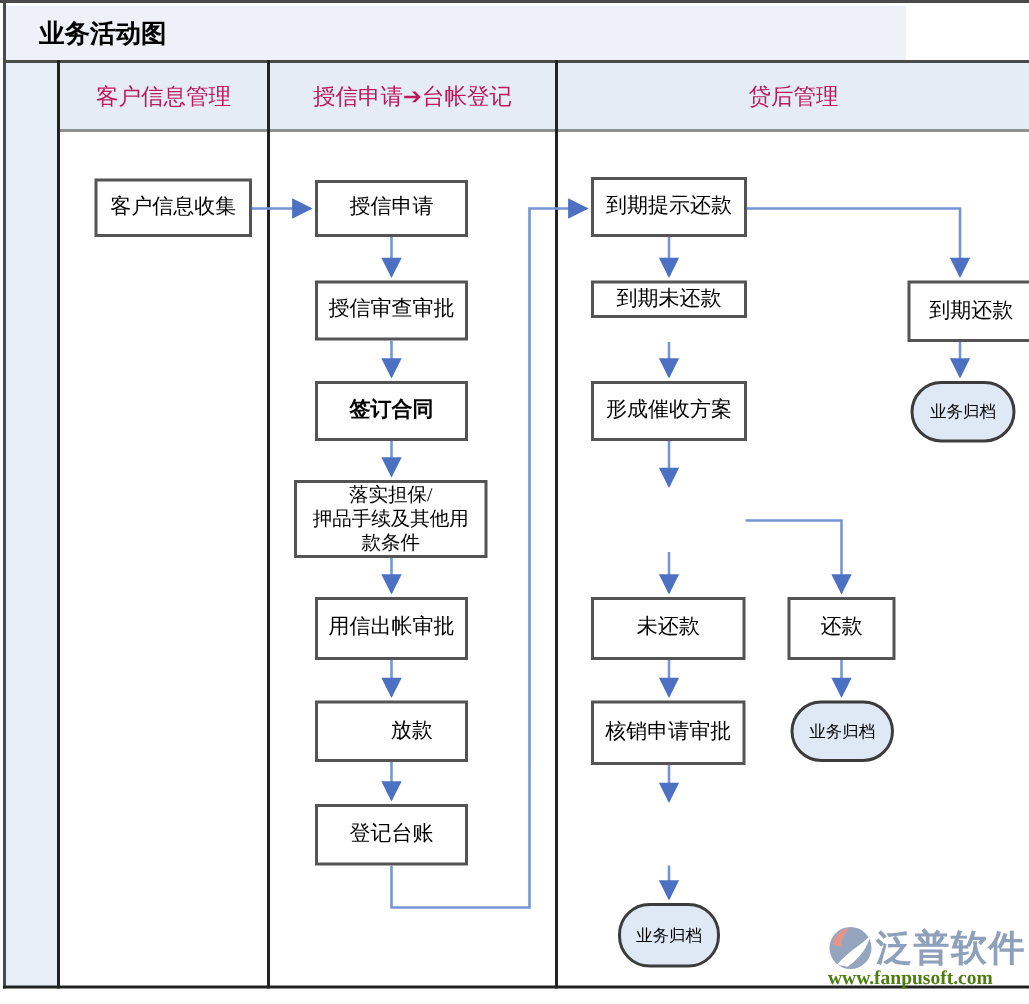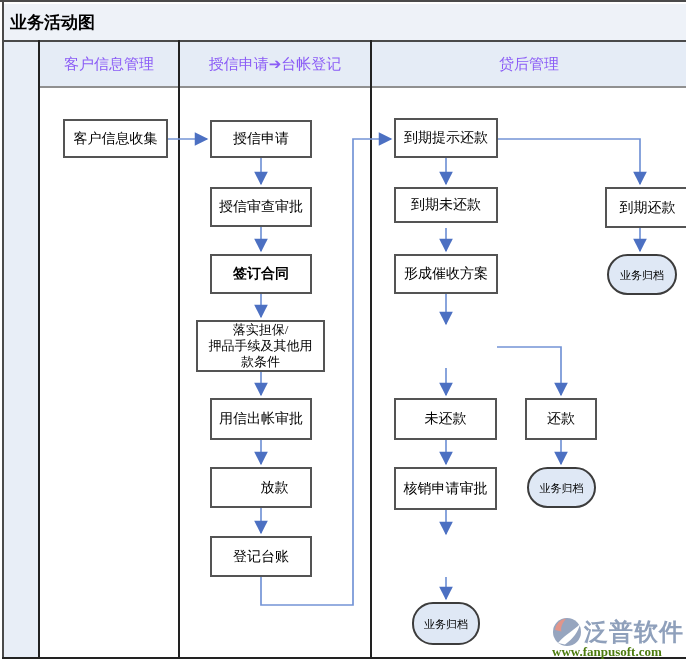--- a/index.html
+++ b/index.html
@@ -10,26 +10,26 @@
   .hline,.vline{position:absolute;z-index:1;}
   .line-top{left:0;top:2;width:686px;height:2px;background:#4a4a4a;}
   .line-left{left:2px;top:2px;width:2px;height:657px;background:#4a4a4a;}
   .line-hdr-top{left:2px;top:40px;width:684px;height:2px;background:#4a4a4a;}
   .line-hdr-bottom{left:40px;top:86px;width:646px;height:2px;background:#909090;}
   .line-bottom{left:2px;top:657px;width:684px;height:2px;background:#222;}
   .vcol{top:40px;width:2px;height:619px;background:#222;}
   .v1{left:38px;} .v2{left:178px;} .v3{left:370px;}
 
   
-  .titlebar{position:absolute;left:4px;top:4px;width:682px;height:36px;background:#eef2f8;
-    display:flex;align-items:center;padding-left:6px;box-sizing:border-box;
+  .titlebar{position:absolute;left:4px;top:4px;width:600px;height:36px;background:#eef2f8;
+    display:flex;align-items:center;padding-left:22px;box-sizing:border-box;
     font-size:17px;font-weight:bold;color:#000;z-index:1;}
   .leftcol{position:absolute;left:4px;top:42px;width:34px;height:615px;background:#e8eef7;z-index:1;}
   .hcell{position:absolute;top:42px;height:44px;background:#e5ecf6;display:flex;
-    align-items:center;justify-content:center;font-size:15px;color:#8b5cf6;z-index:1;}
+    align-items:center;justify-content:center;font-size:15px;color:#be185d;z-index:1;}
   .hc1{left:40px;width:138px;} .hc2{left:180px;width:190px;} .hc3{left:372px;width:314px;}
 
   
   #connectors{position:absolute;left:0;top:0;z-index:2;pointer-events:none;}
 
   
   .node{position:absolute;box-sizing:border-box;background:#fff;border:2px solid #545454;
     display:flex;align-items:center;justify-content:center;text-align:center;
     font-size:14px;color:#000;z-index:3;line-height:16px;}
   .multiline{font-size:13px;line-height:16px;white-space:pre-line;}
@@ -96,21 +96,21 @@
   <div class="node" style="left:210px;top:187px;width:102px;height:40px;">授信审查审批</div>
   <div class="node" style="left:210px;top:254px;width:102px;height:40px;font-weight:bold;">签订合同</div>
   <div class="node multiline" style="left:196px;top:320px;width:129px;height:52px;">落实担保/
 押品手续及其他用
 款条件</div>
   <div class="node" style="left:210px;top:398px;width:102px;height:42px;">用信出帐审批</div>
   <div class="node" style="left:210px;top:467px;width:102px;height:41px;padding-left:27px;">放款</div>
   <div class="node" style="left:210px;top:536px;width:102px;height:41px;">登记台账</div>
 
   <div class="node" style="left:394px;top:118px;width:104px;height:40px;">到期提示还款</div>
-  <div class="node" style="left:394px;top:187px;width:104px;height:36px;">到期未还款</div>
+  <div class="node" style="left:394px;top:187px;width:104px;height:25px;">到期未还款</div>
   <div class="node" style="left:394px;top:254px;width:104px;height:40px;">形成催收方案</div>
   <div class="node" style="left:394px;top:398px;width:103px;height:42px;">未还款</div>
   <div class="node" style="left:394px;top:467px;width:103px;height:43px;">核销申请审批</div>
   <div class="node" style="left:605px;top:187px;width:85px;height:41px;">到期还款</div>
   <div class="node" style="left:525px;top:398px;width:72px;height:42px;">还款</div>
   <div class="node terminal" style="left:607px;top:254px;width:70px;height:41px;">业务归档</div>
   <div class="node terminal" style="left:527px;top:467px;width:69px;height:41px;">业务归档</div>
   <div class="node terminal" style="left:412px;top:602px;width:68px;height:43px;">业务归档</div>
 
   <div class="watermark">

